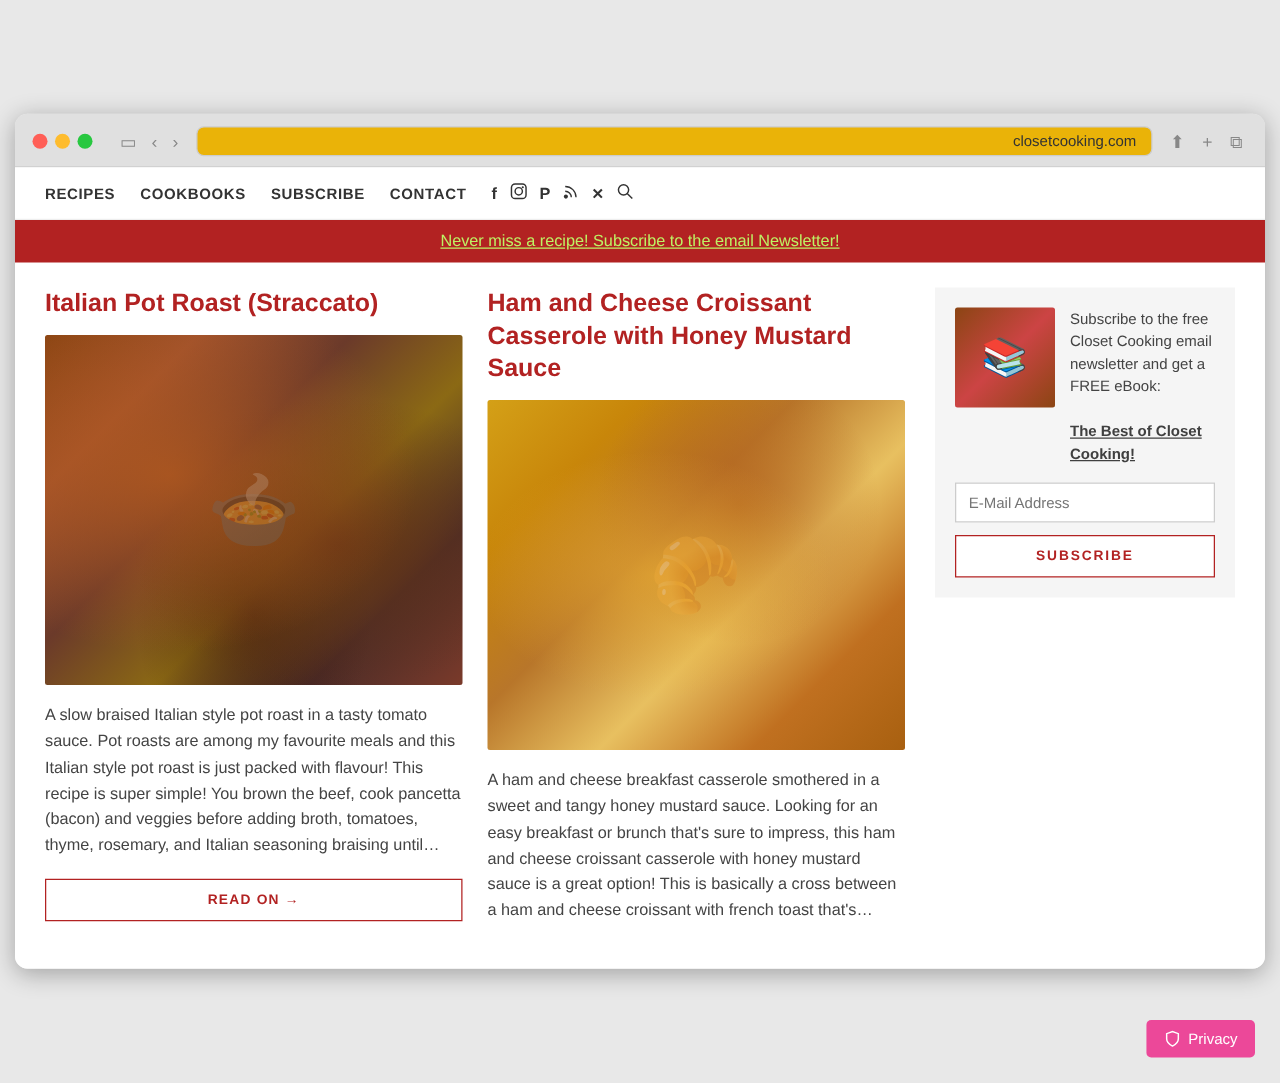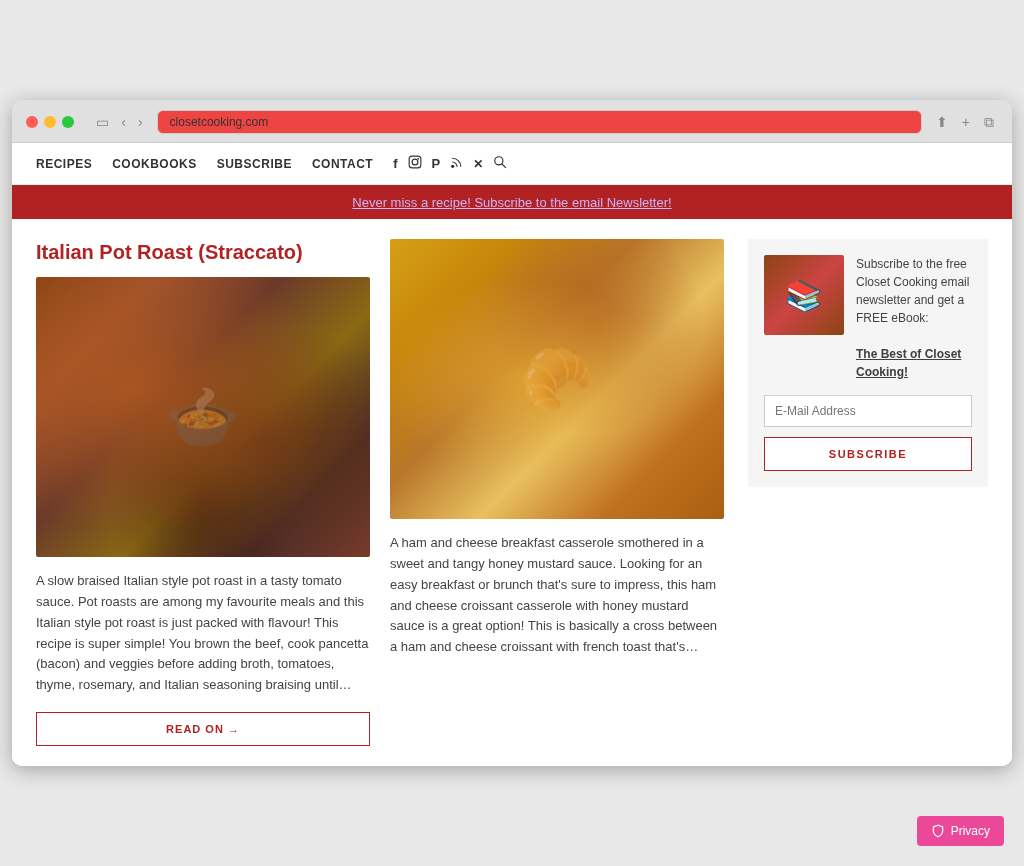--- a/index.html
+++ b/index.html
@@ -24,27 +24,27 @@
     }
     .traffic-lights { display: flex; gap: 6px; }
     .traffic-light { width: 12px; height: 12px; border-radius: 50%; }
     .tl-red { background: #ff5f57; }
     .tl-yellow { background: #febc2e; }
     .tl-green { background: #28c840; }
     .browser-nav { display: flex; gap: 4px; align-items: center; margin-left: 8px; }
     .nav-btn { background: none; border: none; cursor: pointer; color: #888; font-size: 14px; padding: 2px 4px; }
     .address-bar {
       flex: 1;
-      background: #ef4444;
+      background: #eab308;
       border: 1px solid #ccc;
       border-radius: 6px;
       padding: 4px 12px;
       font-size: 12px;
       color: #333;
-      text-align: left;
+      text-align: right;
     }
     .browser-actions { display: flex; gap: 6px; color: #888; font-size: 14px; }
     .browser-action { background: none; border: none; cursor: pointer; color: #888; font-size: 14px; padding: 2px 4px; }
 
     
     .page-content {
       background: white;
     }
 
     
@@ -95,21 +95,21 @@
       cursor: pointer;
     }
 
     
     .newsletter-banner {
       background: #b22222;
       text-align: center;
       padding: 8px;
     }
     .newsletter-banner a {
-      color: #c4b5fd;
+      color: #bef264;
       font-size: 13px;
     }
 
     
     .main-container {
       display: flex;
       gap: 0;
       padding: 20px 24px;
       max-width: 1000px;
     }
@@ -387,20 +387,21 @@
       <div class="content-area">
 
         <div class="article-col">
           <h2 class="article-title">Italian Pot Roast (Straccato)</h2>
           <div class="food-img-1"></div>
           <p class="article-desc">A slow braised Italian style pot roast in a tasty tomato sauce. Pot roasts are among my favourite meals and this Italian style pot roast is just packed with flavour! This recipe is super simple! You brown the beef, cook pancetta (bacon) and veggies before adding broth, tomatoes, thyme, rosemary, and Italian seasoning braising until…</p>
           <a href="#" class="read-on-btn">READ ON →</a>
         </div>
 
         <div class="article-col">
+          <h2 class="article-title">Ham and Cheese Croissant Casserole with Honey Mustard Sauce</h2>
           <div class="food-img-2"></div>
           <p class="article-desc">A ham and cheese breakfast casserole smothered in a sweet and tangy honey mustard sauce. Looking for an easy breakfast or brunch that's sure to impress, this ham and cheese croissant casserole with honey mustard sauce is a great option! This is basically a cross between a ham and cheese croissant with french toast that's…</p>
         </div>
       </div>
 
       <div class="sidebar">
 
 
         <div class="newsletter-widget">
           <div class="widget-book-cover">

